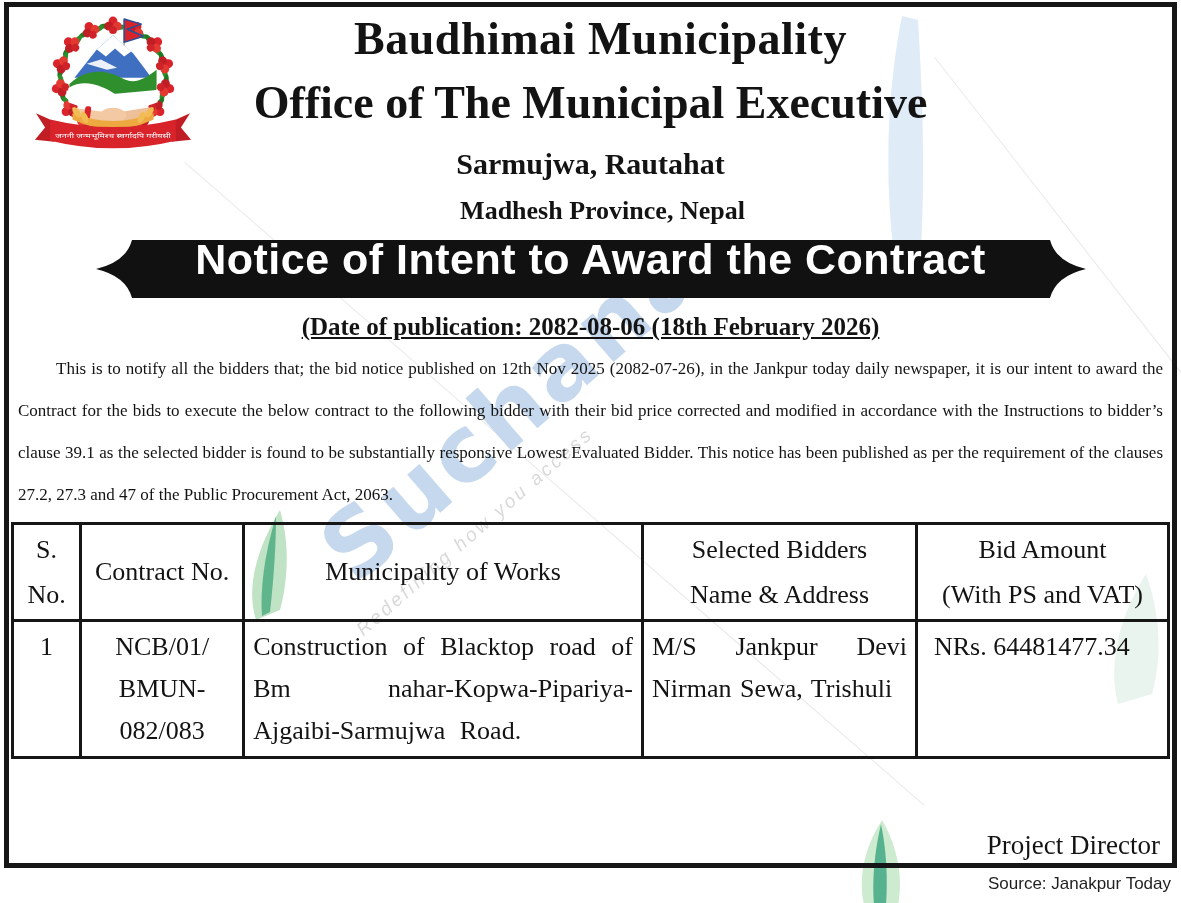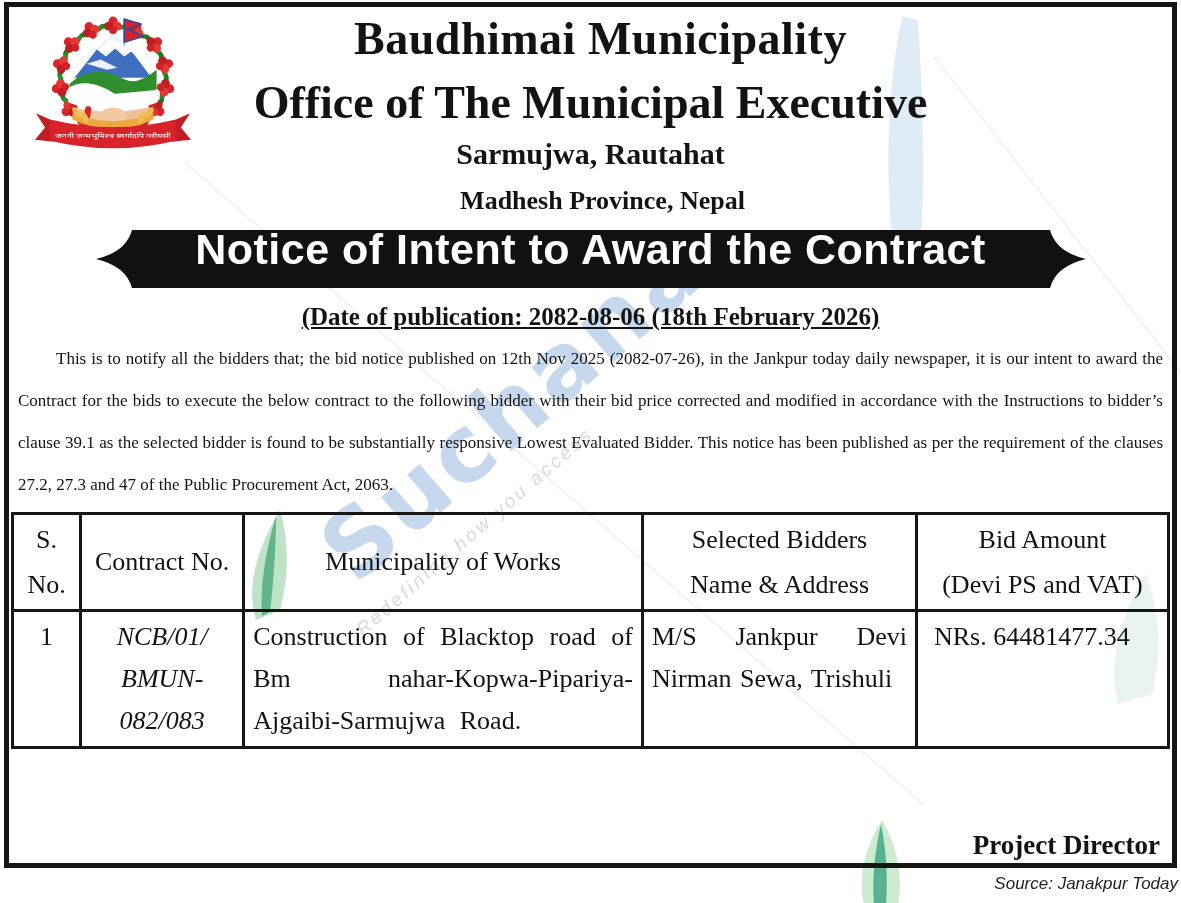--- a/index.html
+++ b/index.html
@@ -32,21 +32,21 @@
   .content { position:relative; z-index:1; }
   .doc {
     position:relative; margin:2px 4px 0 4px; height:866px;
     border:5px solid #161616; padding-top:6px;
   }
 
   .hdr { position:relative; text-align:center; }
   .emblem { position:absolute; left:16px; top:2px; }
   .t1 { font-size:46px; font-weight:bold; line-height:1.12; letter-spacing:.5px;padding-left:20px; }
   .t2 { font-size:46px; font-weight:bold; line-height:1.1; margin-top:13px; }
-  .t3 { font-size:30px; font-weight:bold; line-height:1.1; margin-top:9px; }
+  .t3 { font-size:30px; font-weight:bold; line-height:1.1; margin-top:19px; }
   .t4 { font-size:26px; font-weight:bold; line-height:1.1; margin-top:17px;margin-left:24px; }
 
   .banner-wrap { position:relative; width:990px; height:58px; margin:14px auto 0 auto; }
   .banner-svg { position:absolute; inset:0; width:100%; height:100%; }
   .banner-text {
     position:relative; z-index:1; height:100%;
     display:flex; align-items:center; justify-content:center;
     font-family:"Liberation Sans", sans-serif; font-weight:bold;
     font-size:43px; color:#ffffff; letter-spacing:0.5px; padding-bottom:19px;
   }
@@ -65,32 +65,32 @@
     width:calc(100% - 4px); margin:6px 2px 0 2px;
     border-collapse:collapse; table-layout:fixed; font-size:26px;
   }
   .award th, .award td { border:3px solid #161616; }
   .award th {
     font-weight:normal; text-align:center; vertical-align:middle;
     line-height:45px; padding:2px 2px; white-space:pre-line;
   }
   .award td { vertical-align:top; line-height:42px; padding:4px 8px; }
   td.c-sno { text-align:center; padding-left:2px; padding-right:2px; }
-  td.c-contract { text-align:center; white-space:pre-line; padding-left:2px; padding-right:2px;font-style:italic; }
+  td.c-contract { text-align:center; white-space:pre-line; padding-left:2px; padding-right:2px; }
   td.c-desc { text-align:justify; word-spacing:8px; }
   td.c-bidder { text-align:justify; word-spacing:2px; }
   td.c-amount { text-align:left;padding-left:16px; }
 
   .signature {
     position:absolute; right:12px; bottom:2px;
-    font-weight:bold; font-size:27px;
+    font-weight:normal; font-size:27px;
   }
   .source {
-    margin-top:6px; padding-right:3px; text-align:right;
-    font-family:"Liberation Sans", sans-serif; font-style:italic;
+    margin-top:6px; padding-right:10px; text-align:right;
+    font-family:"Liberation Sans", sans-serif; 
     font-size:17px; color:#1f1f1f;
   }
 </style>
 </head>
 <body>
 
 <div class="page">
 
   <div class="wm-layer">
     <div class="wm-line" style="left:935px; top:55px; width:430px; transform:rotate(52deg);"></div>
@@ -215,21 +215,21 @@
         </colgroup>
         <thead>
           <tr>
             <th>S.
 No.</th>
             <th>Contract No.</th>
             <th>Municipality of Works</th>
             <th>Selected Bidders
 Name &amp; Address</th>
             <th>Bid Amount
-(Devi PS and VAT)</th>
+(With PS and VAT)</th>
           </tr>
         </thead>
         <tbody>
           <tr>
             <td class="c-sno">1</td>
             <td class="c-contract">NCB/01/
 BMUN-
 082/083</td>
             <td class="c-desc">Construction of Blacktop road of Bm nahar-Kopwa-Pipariya-Ajgaibi-Sarmujwa Road.</td>
             <td class="c-bidder">M/S Jankpur Devi Nirman Sewa, Trishuli</td>

